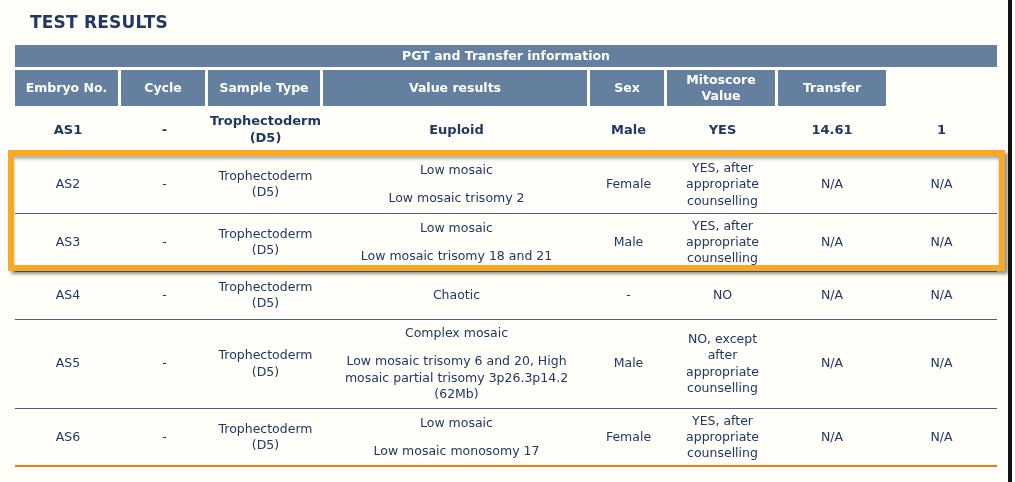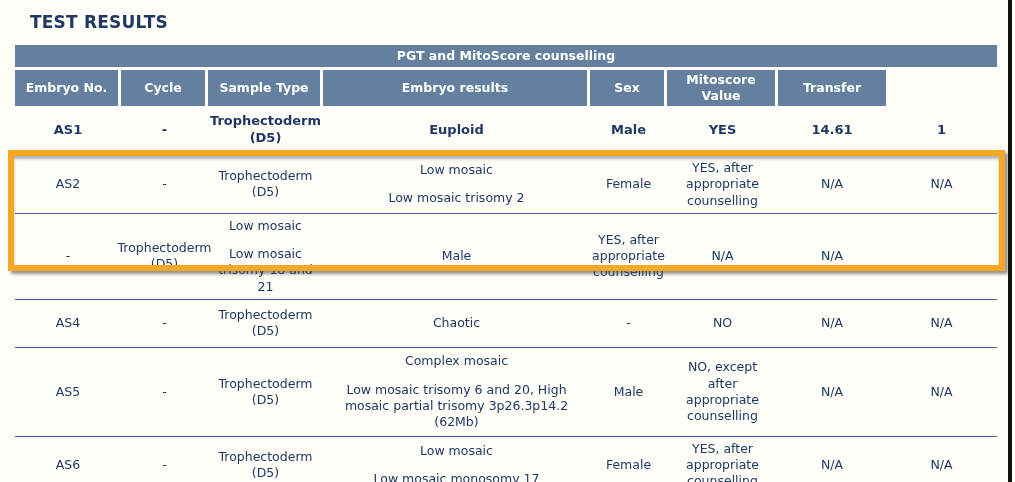--- a/index.html
+++ b/index.html
@@ -52,26 +52,26 @@
     position:absolute; right:3px; top:0; width:4px; height:482px; background:#121212;
   }
 </style>
 </head>
 <body>
 
 <div class="screen">
   <div class="page-title">TEST RESULTS</div>
 
   <div class="results-table">
-    <div class="band">PGT and MitoScore counselling</div>
+    <div class="band">PGT and Transfer information</div>
     <div class="grid-row" id="header-row">
         <div class="header-cell">Embryo No.</div>
         <div class="header-cell">Cycle</div>
         <div class="header-cell">Sample Type</div>
-        <div class="header-cell">Embryo results</div>
+        <div class="header-cell">Value results</div>
         <div class="header-cell">Sex</div>
         <div class="header-cell">Mitoscore Value</div>
         <div class="header-cell">Transfer</div>
       </div>
     <div id="rows">
         <div class="grid-row row row-0 bold">
           <div class="cell">AS1</div>
           <div class="cell">-</div>
           <div class="cell">Trophectoderm (D5)</div>
           <div class="cell">
@@ -89,20 +89,21 @@
           <div class="cell">
             <div class="result-line">Low mosaic</div>
             <div class="result-line">Low mosaic trisomy 2</div>
           </div>
           <div class="cell">Female</div>
           <div class="cell">YES, after appropriate counselling</div>
           <div class="cell">N/A</div>
           <div class="cell">N/A</div>
         </div>
         <div class="grid-row row row-2">
+          <div class="cell">AS3</div>
           <div class="cell">-</div>
           <div class="cell">Trophectoderm (D5)</div>
           <div class="cell">
             <div class="result-line">Low mosaic</div>
             <div class="result-line">Low mosaic trisomy 18 and 21</div>
           </div>
           <div class="cell">Male</div>
           <div class="cell">YES, after appropriate counselling</div>
           <div class="cell">N/A</div>
           <div class="cell">N/A</div>

